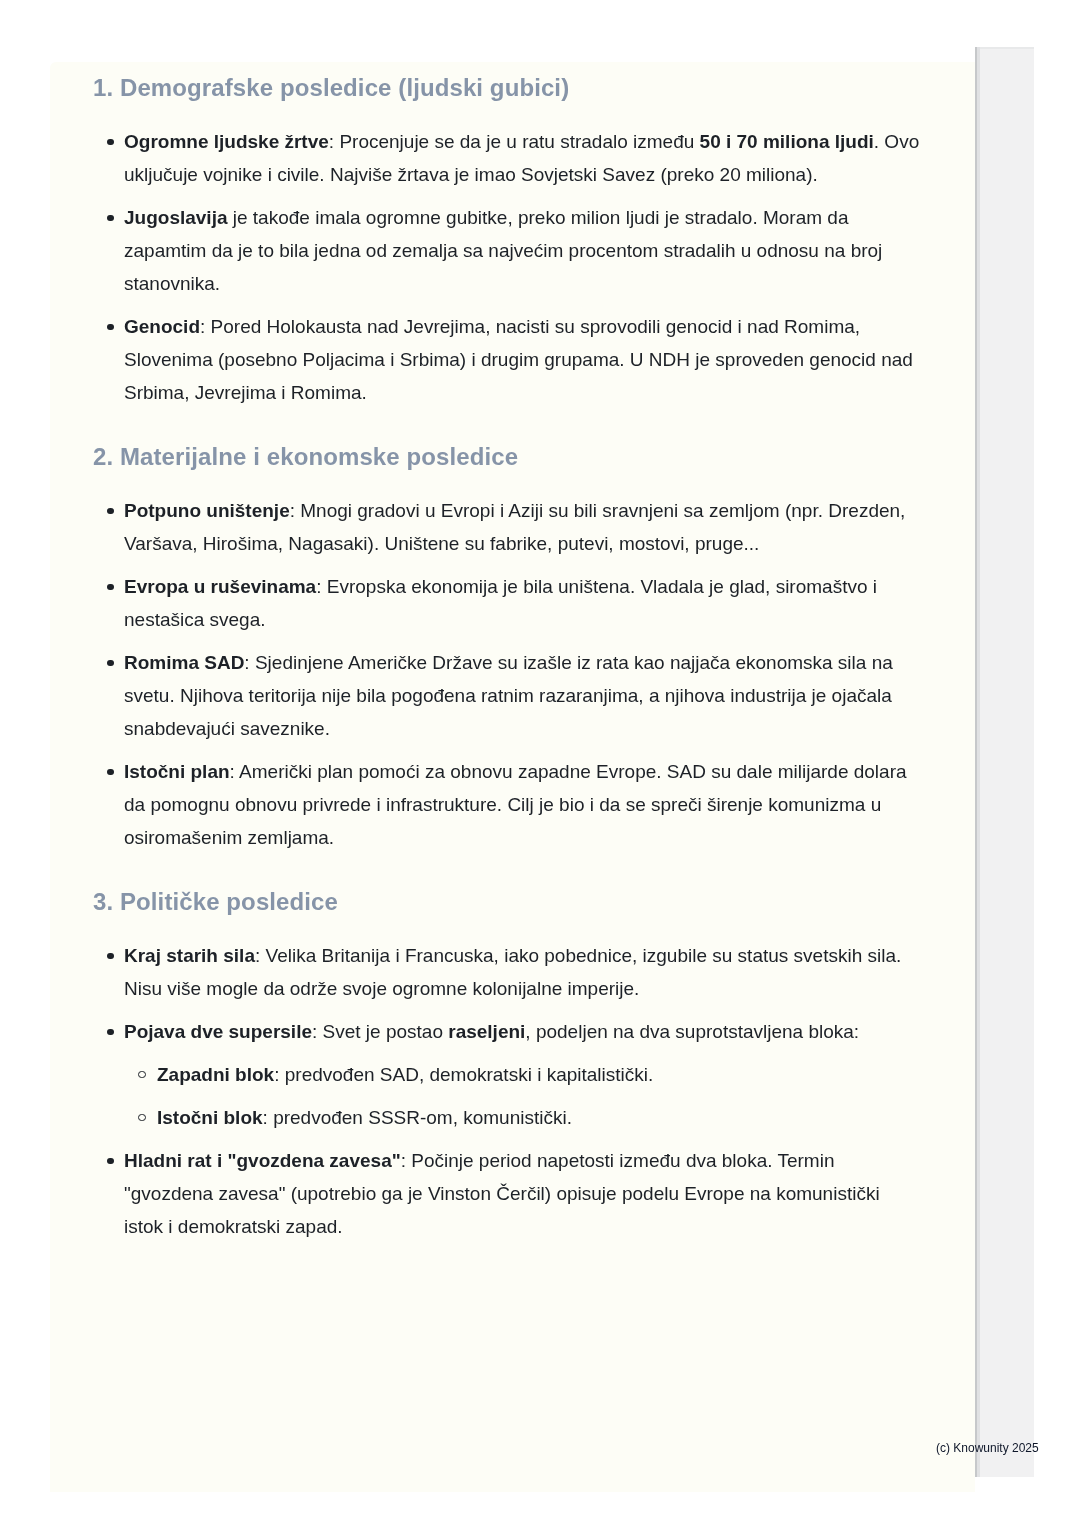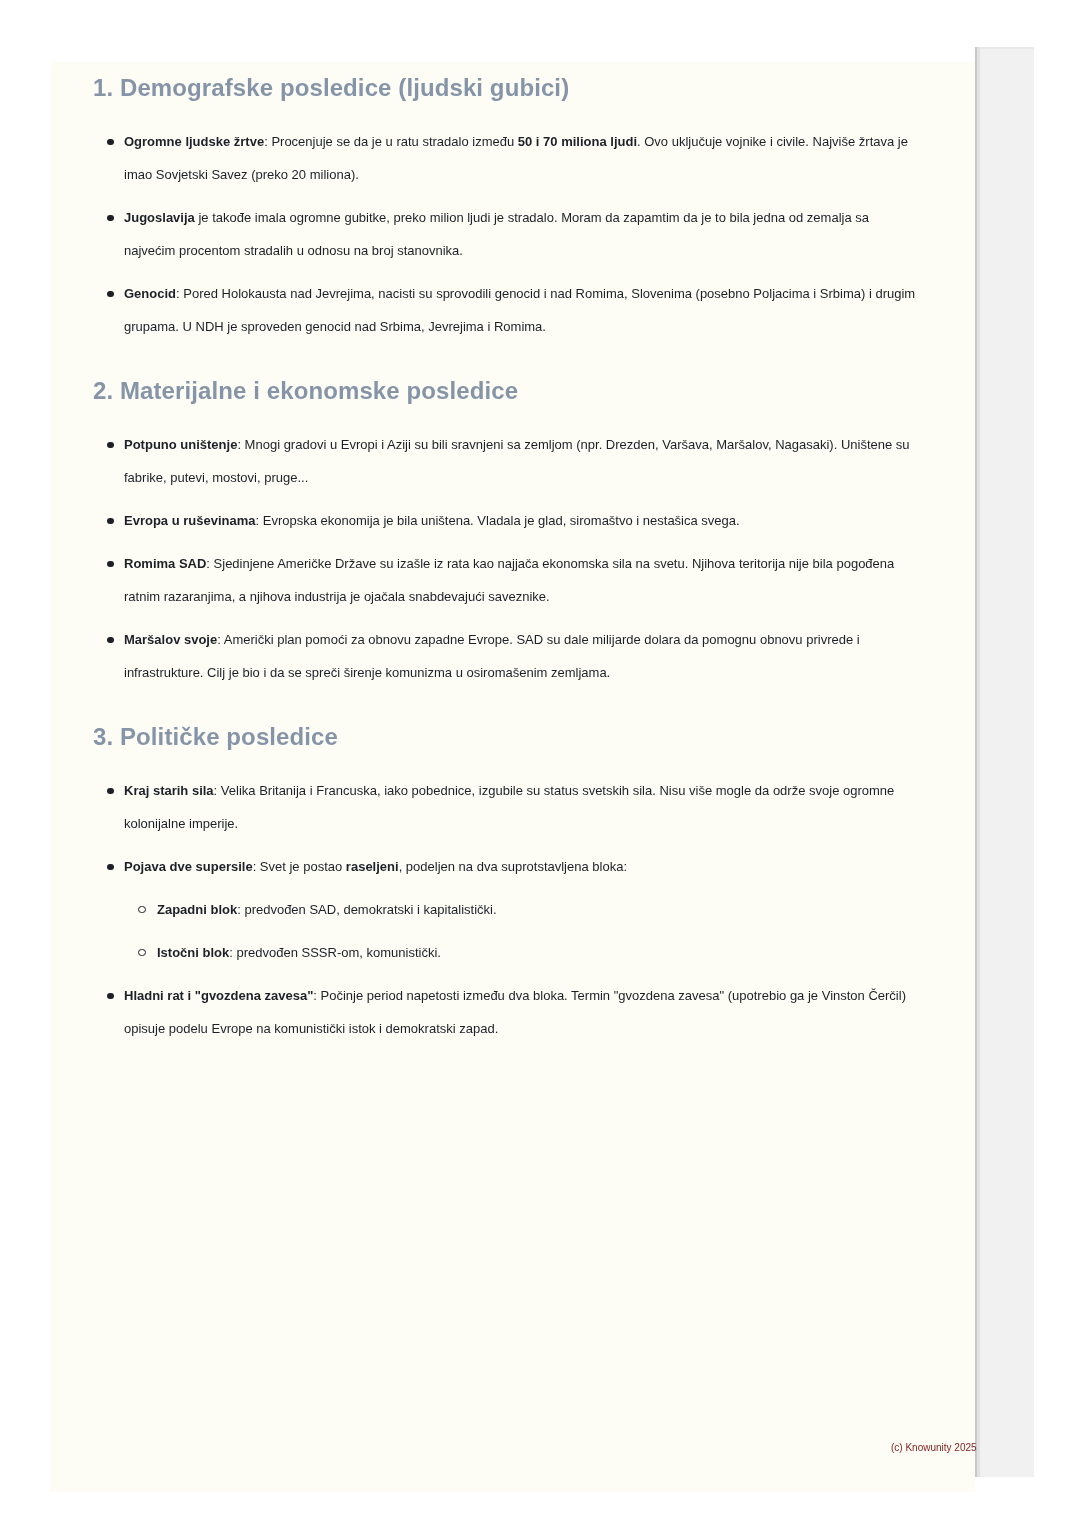--- a/index.html
+++ b/index.html
@@ -21,23 +21,23 @@
 
   .side-strip {
     position:absolute; left:975px; top:47px;
     width:57px; height:1430px;
     background:#f1f1f2;
     border-left:2px solid #c6c8ca;
     box-shadow: inset 3px 0 0 #e0e1e3, inset 0 2px 0 #e8e9ea;
   }
 
   .watermark {
-    position:absolute; left:891px; top:1440px;
-    font-size:10px; line-height:16px;
-    color:#7f1d1d;
+    position:absolute; left:936px; top:1440px;
+    font-size:12px; line-height:16px;
+    color:#0f172a;
     z-index:5;
     white-space:nowrap;
   }
 
   .content { position:relative; }
 
   h2.sec-heading {
     margin:33px 106px 0 43px;
     font-size:24px; line-height:30px;
     font-weight:700;
@@ -45,21 +45,21 @@
     letter-spacing:0.1px;
   }
   .content > h2.sec-heading:first-child { margin-top:11px; }
 
   ul.bullets { list-style:none; margin:22px 0 0 0; padding:0; }
 
   li.li {
     position:relative;
     margin-top:10px;
     padding-left:74px; padding-right:52px;
-    font-size:13px; line-height:33px;
+    font-size:19px; line-height:33px;
     color:#1d2127;
   }
   li.li::before {
     content:"";
     position:absolute; left:57px; top:13.5px;
     width:6.5px; height:6.5px;
     border-radius:50%;
     background:#1d2127;
   }
   li.li.sub { padding-left:107px; }
@@ -78,24 +78,24 @@
   <div class="page">
     <div class="content" id="doc-content">
         <h2 class="sec-heading">1. Demografske posledice (ljudski gubici)</h2>
         <ul class="bullets">
           <li class="li"><span class="b">Ogromne ljudske žrtve</span><span>: Procenjuje se da je u ratu stradalo između </span><span class="b">50 i 70 miliona ljudi</span><span>. Ovo uključuje vojnike i civile. Najviše žrtava je imao Sovjetski Savez (preko 20 miliona).</span></li>
           <li class="li"><span class="b">Jugoslavija</span><span> je takođe imala ogromne gubitke, preko milion ljudi je stradalo. Moram da zapamtim da je to bila jedna od zemalja sa najvećim procentom stradalih u odnosu na broj stanovnika.</span></li>
           <li class="li"><span class="b">Genocid</span><span>: Pored Holokausta nad Jevrejima, nacisti su sprovodili genocid i nad Romima, Slovenima (posebno Poljacima i Srbima) i drugim grupama. U NDH je sproveden genocid nad Srbima, Jevrejima i Romima.</span></li>
         </ul>
         <h2 class="sec-heading">2. Materijalne i ekonomske posledice</h2>
         <ul class="bullets">
-          <li class="li"><span class="b">Potpuno uništenje</span><span>: Mnogi gradovi u Evropi i Aziji su bili sravnjeni sa zemljom (npr. Drezden, Varšava, Maršalov, Nagasaki). Uništene su fabrike, putevi, mostovi, pruge...</span></li>
+          <li class="li"><span class="b">Potpuno uništenje</span><span>: Mnogi gradovi u Evropi i Aziji su bili sravnjeni sa zemljom (npr. Drezden, Varšava, Hirošima, Nagasaki). Uništene su fabrike, putevi, mostovi, pruge...</span></li>
           <li class="li"><span class="b">Evropa u ruševinama</span><span>: Evropska ekonomija je bila uništena. Vladala je glad, siromaštvo i nestašica svega.</span></li>
           <li class="li"><span class="b">Romima SAD</span><span>: Sjedinjene Američke Države su izašle iz rata kao najjača ekonomska sila na svetu. Njihova teritorija nije bila pogođena ratnim razaranjima, a njihova industrija je ojačala snabdevajući saveznike.</span></li>
-          <li class="li"><span class="b">Maršalov svoje</span><span>: Američki plan pomoći za obnovu zapadne Evrope. SAD su dale milijarde dolara da pomognu obnovu privrede i infrastrukture. Cilj je bio i da se spreči širenje komunizma u osiromašenim zemljama.</span></li>
+          <li class="li"><span class="b">Istočni plan</span><span>: Američki plan pomoći za obnovu zapadne Evrope. SAD su dale milijarde dolara da pomognu obnovu privrede i infrastrukture. Cilj je bio i da se spreči širenje komunizma u osiromašenim zemljama.</span></li>
         </ul>
         <h2 class="sec-heading">3. Političke posledice</h2>
         <ul class="bullets">
           <li class="li"><span class="b">Kraj starih sila</span><span>: Velika Britanija i Francuska, iako pobednice, izgubile su status svetskih sila. Nisu više mogle da održe svoje ogromne kolonijalne imperije.</span></li>
           <li class="li"><span class="b">Pojava dve supersile</span><span>: Svet je postao </span><span class="b">raseljeni</span><span>, podeljen na dva suprotstavljena bloka:</span></li>
           <li class="li sub"><span class="b">Zapadni blok</span><span>: predvođen SAD, demokratski i kapitalistički.</span></li>
           <li class="li sub"><span class="b">Istočni blok</span><span>: predvođen SSSR-om, komunistički.</span></li>
           <li class="li"><span class="b">Hladni rat i "gvozdena zavesa"</span><span>: Počinje period napetosti između dva bloka. Termin "gvozdena zavesa" (upotrebio ga je Vinston Čerčil) opisuje podelu Evrope na komunistički istok i demokratski zapad.</span></li>
         </ul>
       </div>

